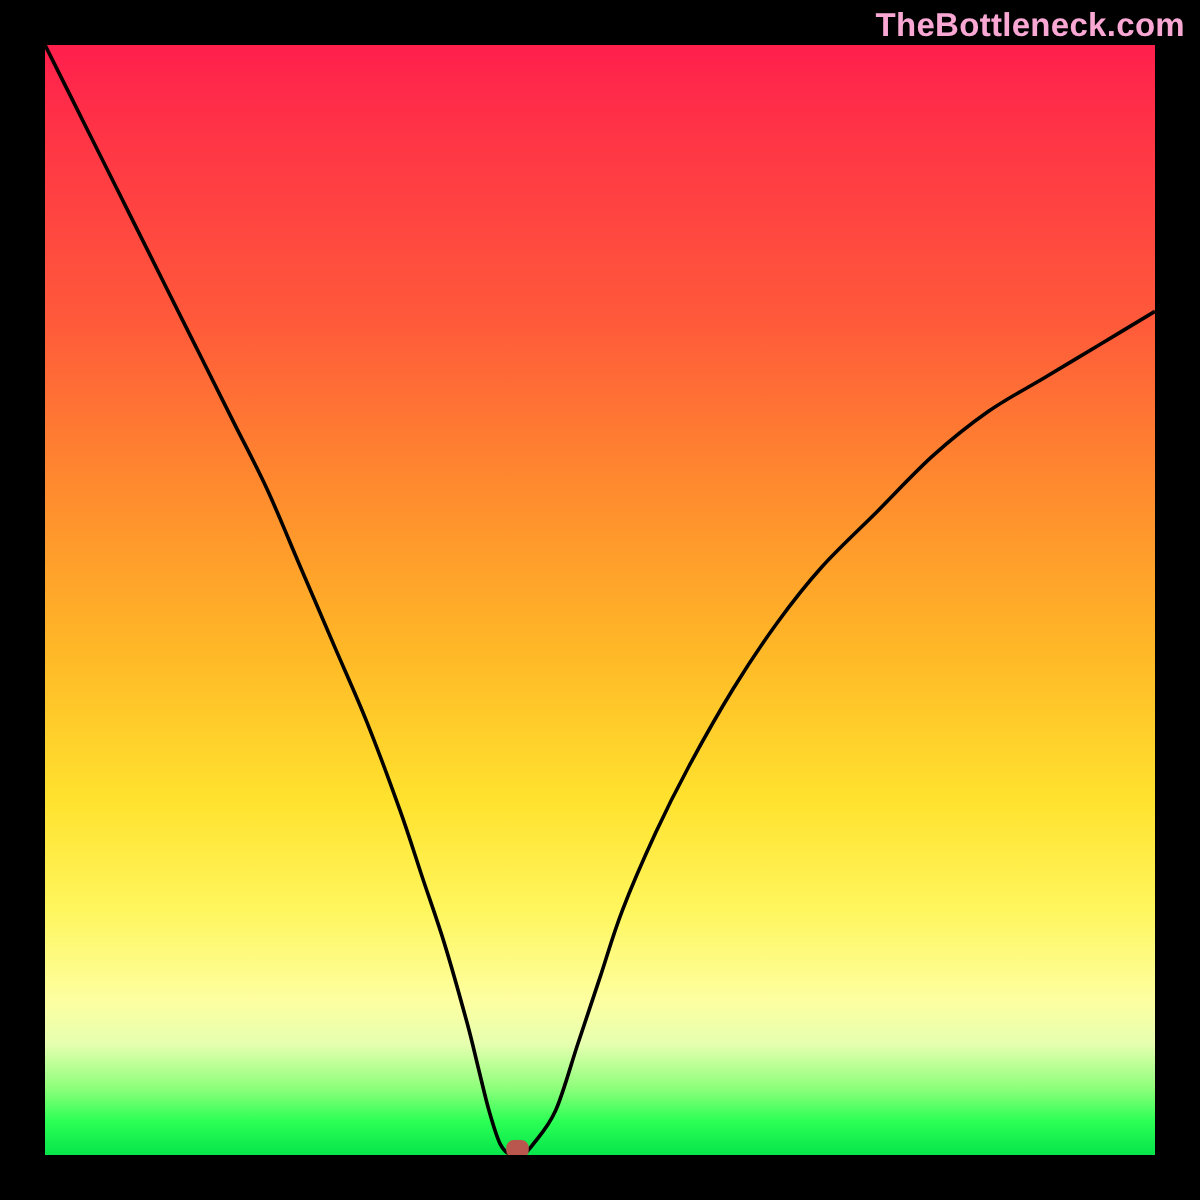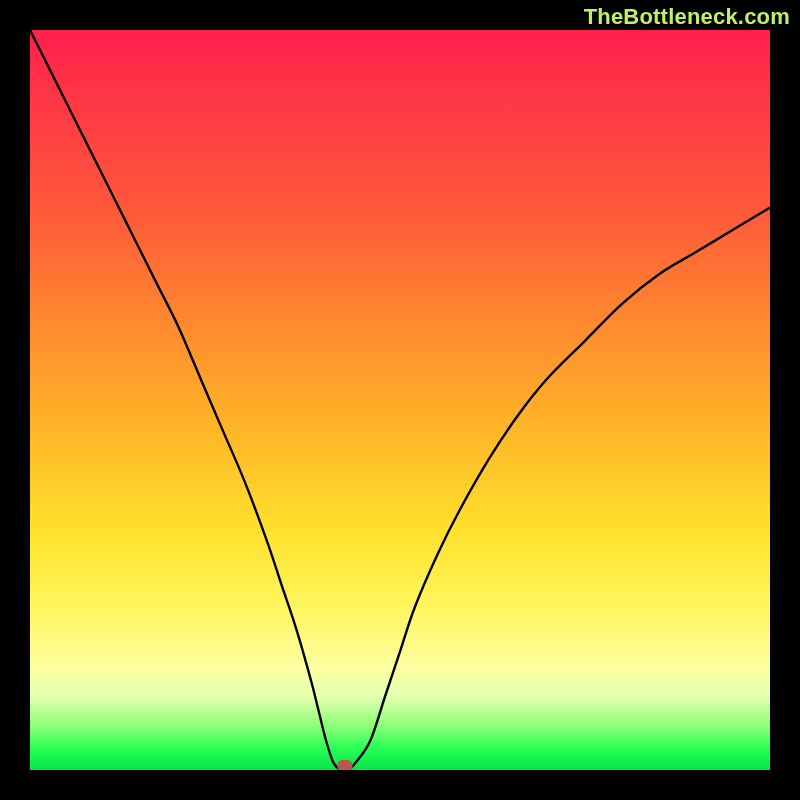--- a/index.html
+++ b/index.html
@@ -13,21 +13,21 @@
   .frame {
     position: relative;
     width: 800px;
     height: 800px;
     background: #000;
   }
   .watermark {
     position: absolute;
     top: 4px;
     right: 10px;
-    color: #bef264;
+    color: #f9a8d4;
     font-size: 22px;
     font-weight: 600;
     letter-spacing: 0.2px;
     z-index: 20;
   }
   .plot-area {
     position: absolute;
     left: 30px;
     top: 30px;
     width: 740px;

